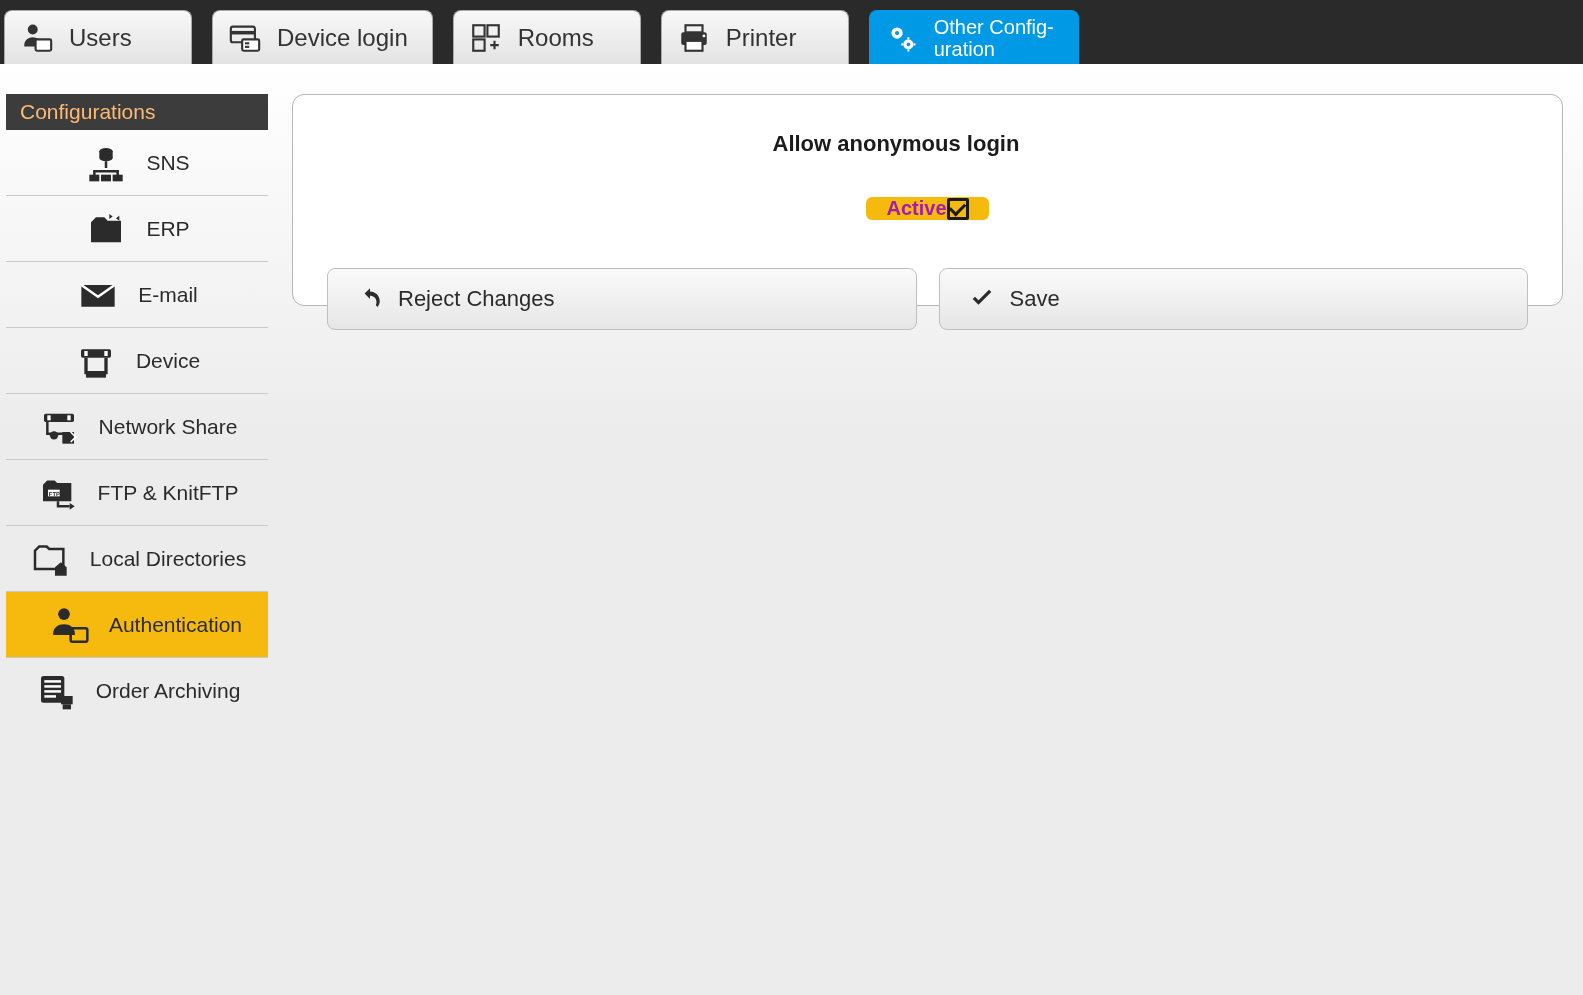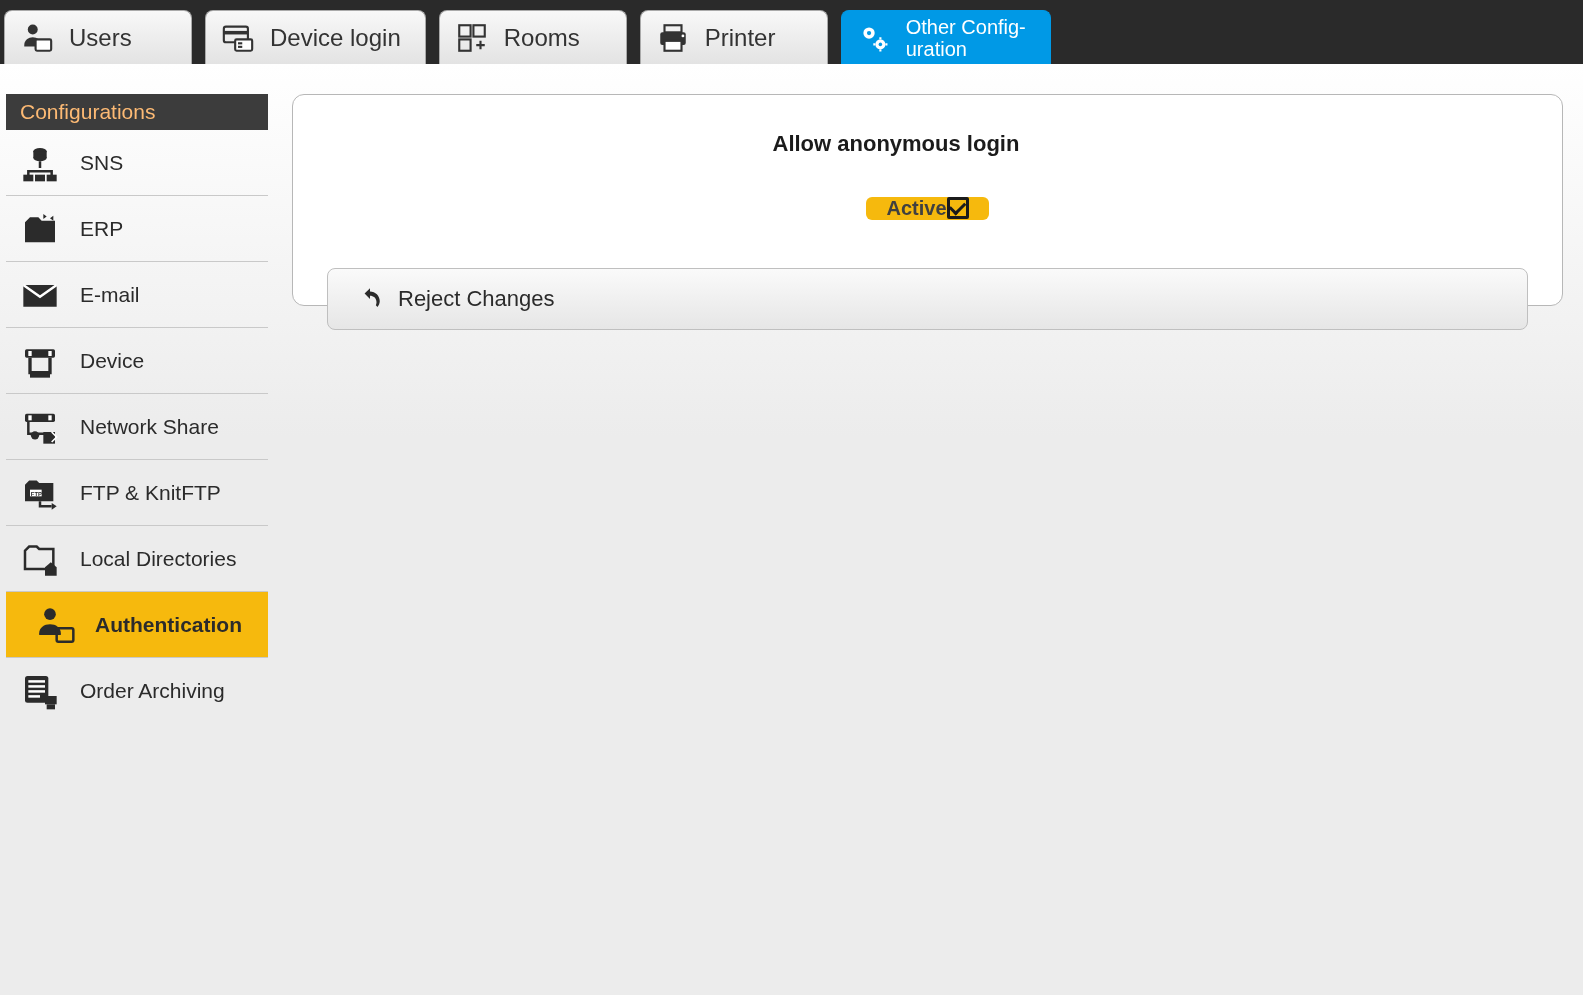--- a/index.html
+++ b/index.html
@@ -13,21 +13,21 @@
     overflow: hidden;
   }
 
   
   .tabbar {
     height: 64px;
     background: #2a2a2a;
     display: flex;
     align-items: flex-end;
     padding: 0 0 0 4px;
-    gap: 13px;
+    gap: 20px;
   }
   .tab {
     height: 54px;
     min-width: 188px;
     display: flex;
     align-items: center;
     gap: 14px;
     padding: 0 24px 0 14px;
     border-radius: 8px 8px 0 0;
     border: 1px solid #aaa;
@@ -71,24 +71,25 @@
   .side-item {
     display: flex;
     align-items: center;
     gap: 18px;
     height: 66px;
     padding: 0 12px;
     border-bottom: 1px solid #c9c9c9;
     cursor: pointer;
     font-size: 21px;
     color: #2b2b2b;
+    justify-content: center;
   }
   .side-item.active {
     background: #f6b90d;
-    font-weight: 700;
+    font-weight: 400;
     padding-left: 27px;
   }
   .side-item .side-icon {
     width: 44px; height: 44px;
     flex: 0 0 44px;
     display: flex; align-items: center; justify-content: center;
   }
   .side-item.active .side-icon svg { fill: #2b2b2b; }
   svg { fill: #2b2b2b; }
   .tab svg { fill: #333; }
@@ -116,26 +117,26 @@
     font-weight: 700;
     width: 310px;
     color: #1b1b1b;
   }
   .toggle {
     flex: 1;
     background: #f6b90d;
     border-radius: 6px;
     height: 48px;
     display: flex;
-    align-items: flex-start;
+    align-items: flex-end;
     justify-content: space-between;
     padding: 0 20px;
     font-weight: 700;
     font-size: 20px;
-    color: #404040;
+    color: #a21caf;
     cursor: pointer;
   }
   .checkbox-glyph {
     width: 22px; height: 22px;
     border: 3px solid #1b1b1b;
     border-radius: 2px;
     display: flex; align-items: center; justify-content: center;
   }
   .checkbox-glyph::after {
     content: "";
@@ -366,16 +367,24 @@
 
     <div class="button-row">
       <div class="btn">
         <span class="btn-icon">
           <svg viewBox="0 0 24 24" width="26" height="26">
               <path d="M12 5V2L7 7l5 5V9c3 0 6 2 6 6 0 1-.2 2-.6 2.8l1.5 1.5C20 18 21 16 21 14c0-5-4-9-9-9z"></path>
             </svg>
         </span>
         <span>Reject Changes</span>
       </div>
+      <div class="btn">
+        <span class="btn-icon">
+          <svg viewBox="0 0 24 24" width="28" height="28">
+              <path d="M20 6L9 17l-5-5 2-2 3 3 9-9z"></path>
+            </svg>
+        </span>
+        <span>Save</span>
+      </div>
     </div>
 
   </div>
 </div>
 
 </body></html>

